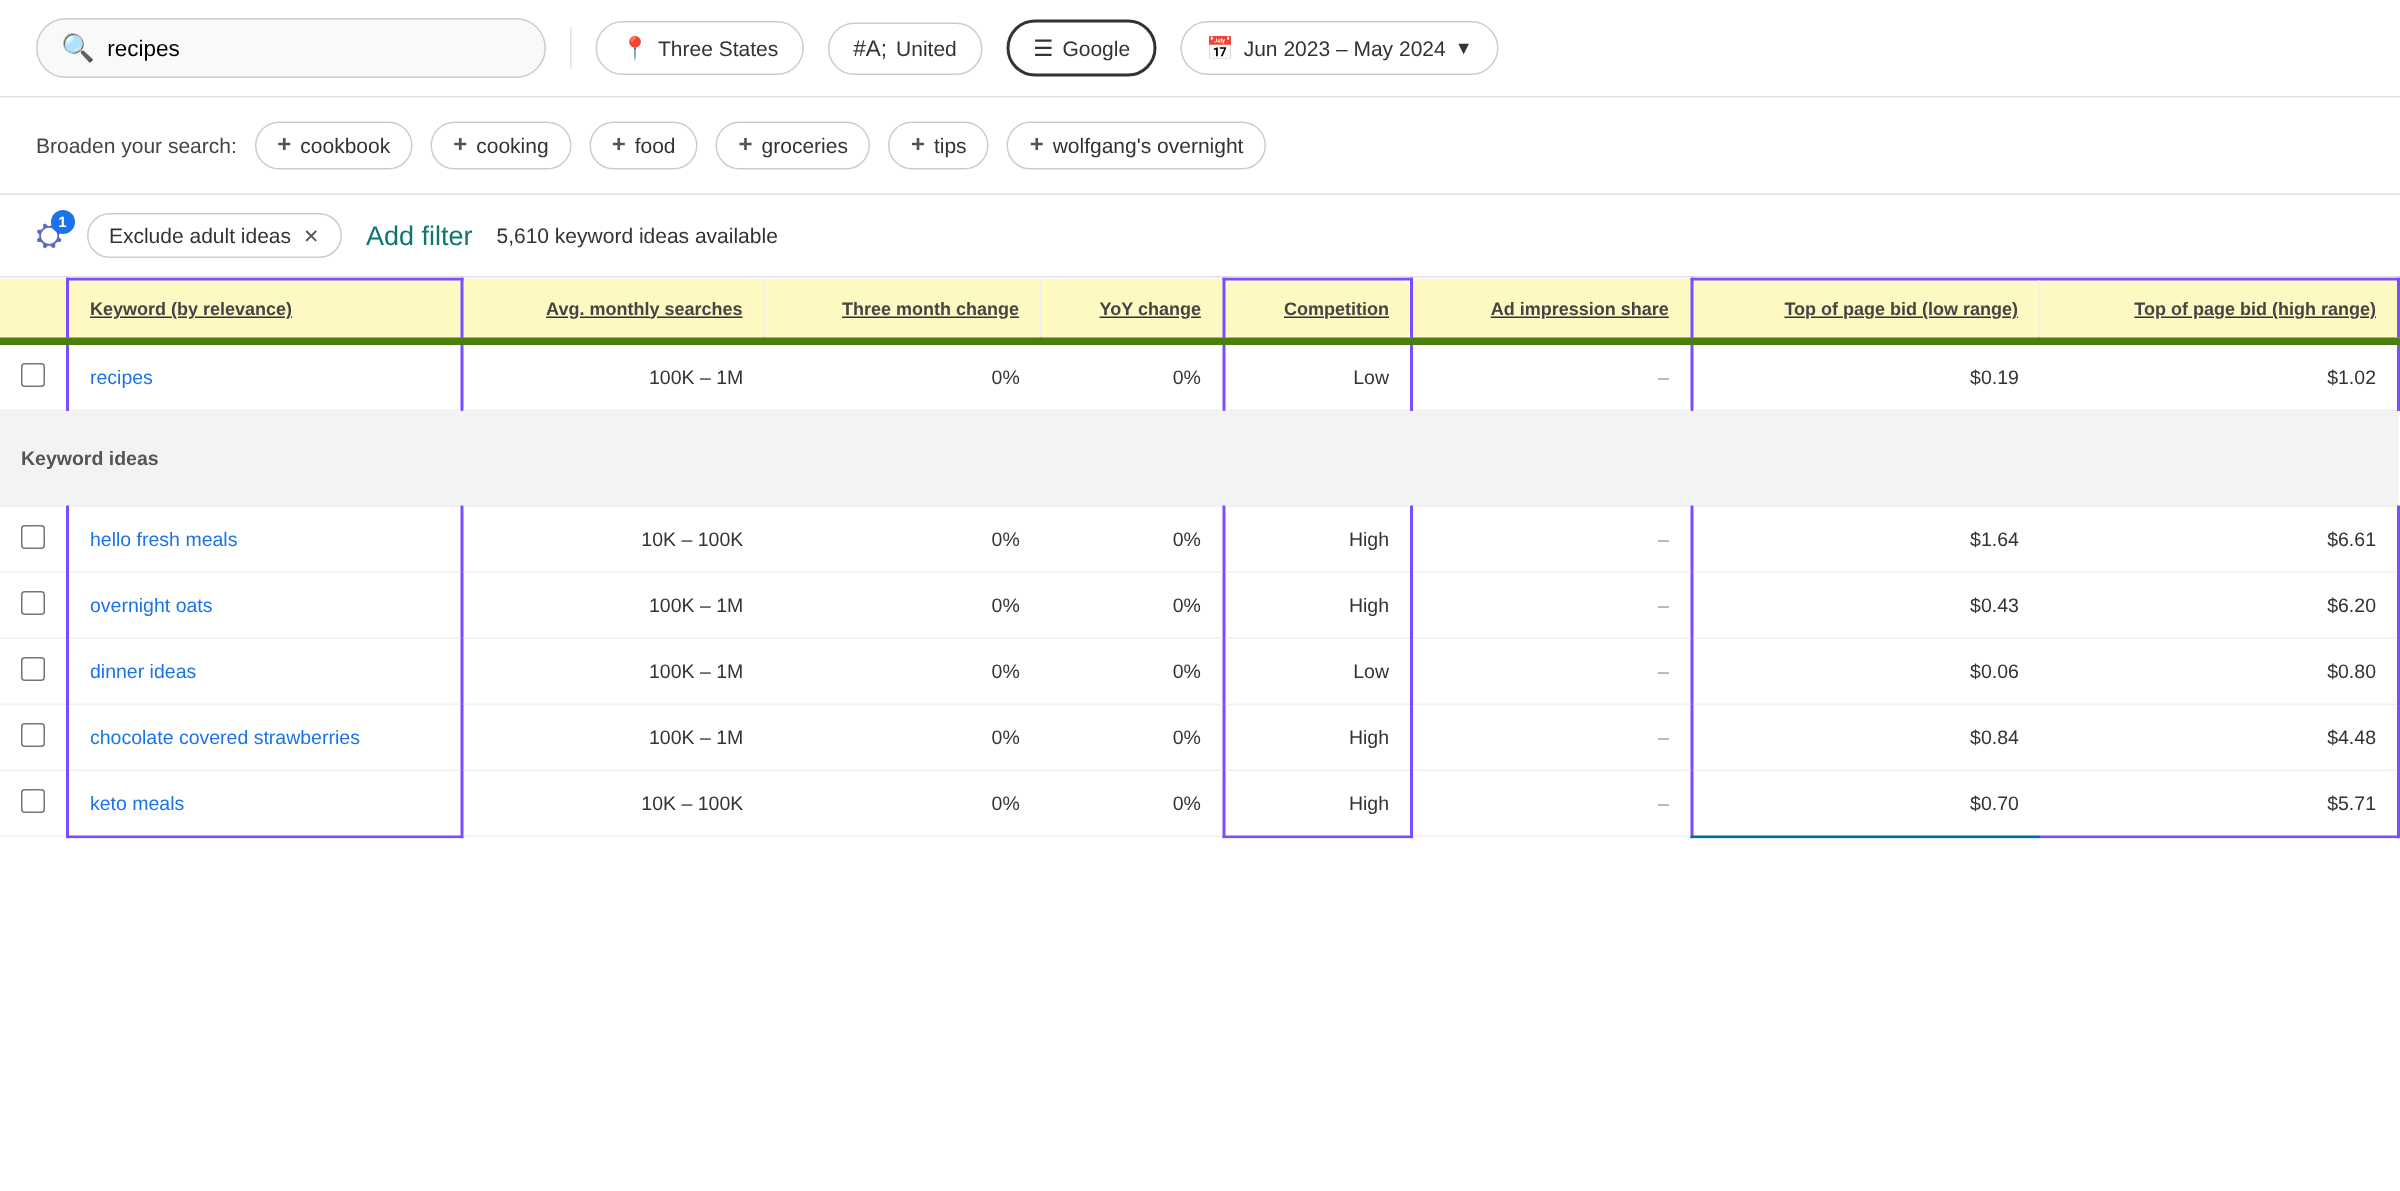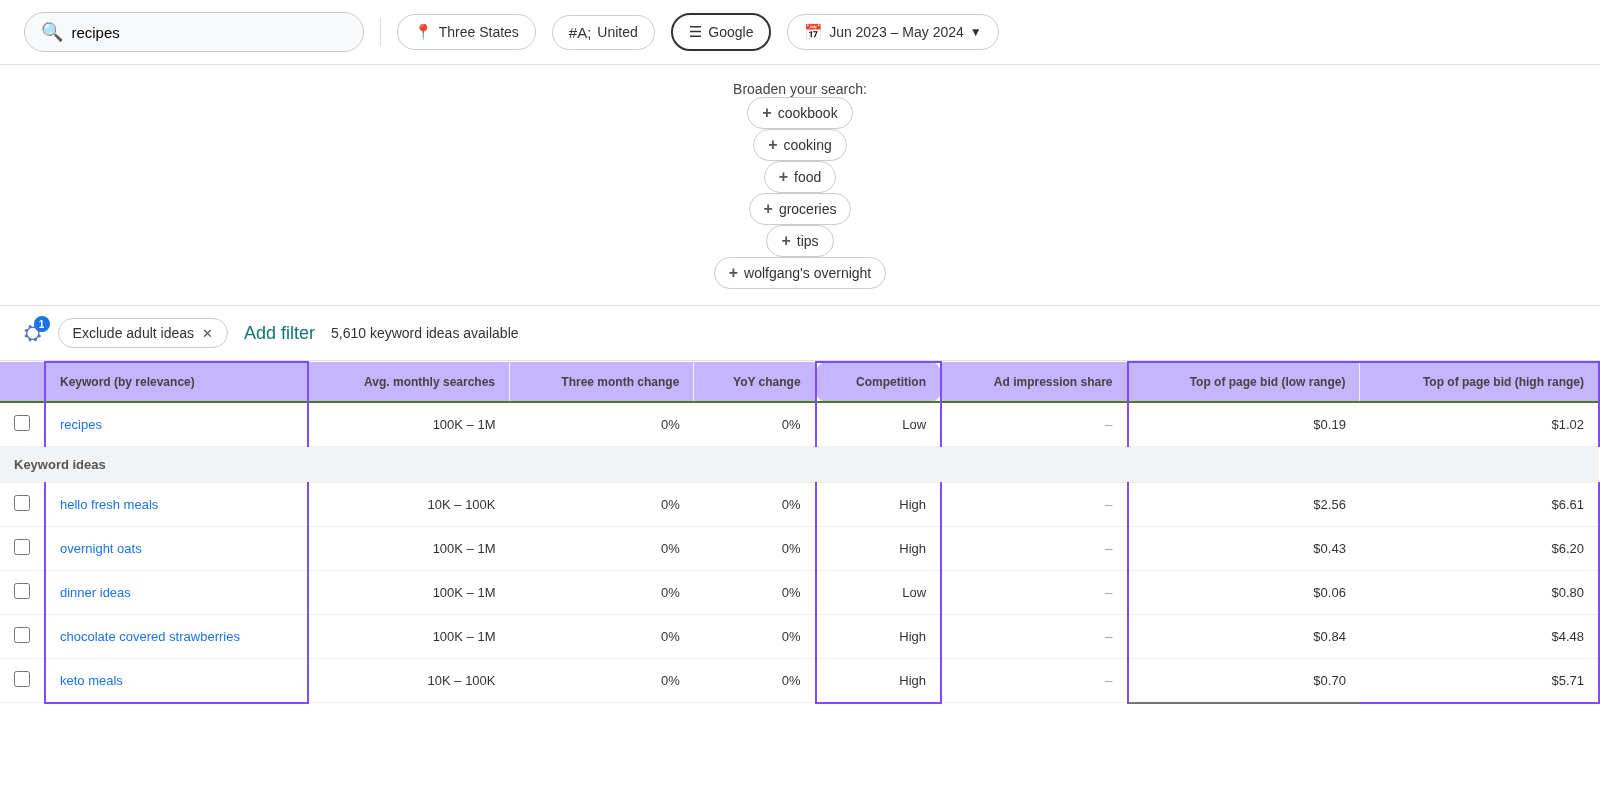--- a/index.html
+++ b/index.html
@@ -50,24 +50,23 @@
     .header-btn.active {
       border: 2px solid #333;
       background: #fff;
     }
 
     
     .broaden-section {
       display: flex;
       align-items: center;
       padding: 16px 24px;
-      gap: 0;
+      gap: 12px;
       flex-wrap: wrap;
       border-bottom: 1px solid #e0e0e0;
-      flex-direction: column;
     }
     .broaden-label { font-size: 14px; color: #444; white-space: nowrap; }
     .broaden-chip {
       display: flex;
       align-items: center;
       gap: 6px;
       border: 1px solid #ccc;
       border-radius: 20px;
       padding: 6px 14px;
       font-size: 14px;
@@ -135,22 +134,23 @@
     
     .table-wrap {
       overflow-x: auto;
     }
     table {
       width: 100%;
       border-collapse: collapse;
       font-size: 13px;
     }
     thead tr {
-      background: #c4b5fd;
-      border-bottom: 2px solid #4d7c0f;
+      background: #fef9c3;
+      border-bottom: 5px solid #4d7c0f;
+      text-decoration: underline;
     }
     thead th {
       padding: 12px 14px;
       text-align: right;
       font-weight: 600;
       color: #444;
       white-space: nowrap;
       font-size: 12px;
       border-right: 1px solid #f0f0f0;
     }
@@ -166,38 +166,38 @@
       white-space: nowrap;
     }
     tbody td:first-child { text-align: left; width: 36px; }
     tbody td:nth-child(2) { text-align: left; color: #1a73e8; cursor: pointer; }
 
     .keyword-ideas-row td {
       background: #f1f3f4;
       font-weight: 600;
       font-size: 13px;
       color: #555;
-      padding: 10px 14px;
+      padding: 24px 14px;
       text-align: left;
     }
 
     
     .col-keyword { border-left: 2px solid #7c4dff; border-right: 2px solid #7c4dff; }
     th.col-keyword { border-top: 2px solid #7c4dff; }
     .col-competition { border-left: 2px solid #7c4dff; border-right: 2px solid #7c4dff; }
     th.col-competition { border-top: 2px solid #7c4dff; border-radius: 11px; }
     th.col-top-bid-low { border-left: 2px solid #7c4dff; border-top: 2px solid #7c4dff; }
     th.col-top-bid-high { border-right: 2px solid #7c4dff; border-top: 2px solid #7c4dff; }
     td.col-top-bid-low { border-left: 2px solid #7c4dff; }
     td.col-top-bid-high { border-right: 2px solid #7c4dff; }
 
     
     tr:last-child td.col-keyword { border-bottom: 2px solid #7c4dff; }
     tr:last-child td.col-competition { border-bottom: 2px solid #7c4dff; }
-    tr:last-child td.col-top-bid-low { border-bottom: 2px solid #737373; margin-left: 40px; }
+    tr:last-child td.col-top-bid-low { border-bottom: 2px solid #0369a1; margin-left: 40px; }
     tr:last-child td.col-top-bid-high { border-bottom: 2px solid #7c4dff; }
 
     
     input[type="checkbox"] {
       width: 16px;
       height: 16px;
       cursor: pointer;
       accent-color: #1a73e8;
     }
 
@@ -315,21 +315,21 @@
       </tr>
 
       <tr>
         <td><input type="checkbox" style=""></td>
         <td class="col-keyword">hello fresh meals</td>
         <td>10K – 100K</td>
         <td>0%</td>
         <td>0%</td>
         <td class="col-competition">High</td>
         <td><span class="dash">–</span></td>
-        <td class="col-top-bid-low">$2.56</td>
+        <td class="col-top-bid-low">$1.64</td>
         <td class="col-top-bid-high">$6.61</td>
       </tr>
 
 
       <tr>
         <td><input type="checkbox" style=""></td>
         <td class="col-keyword">overnight oats</td>
         <td>100K – 1M</td>
         <td>0%</td>
         <td>0%</td>

